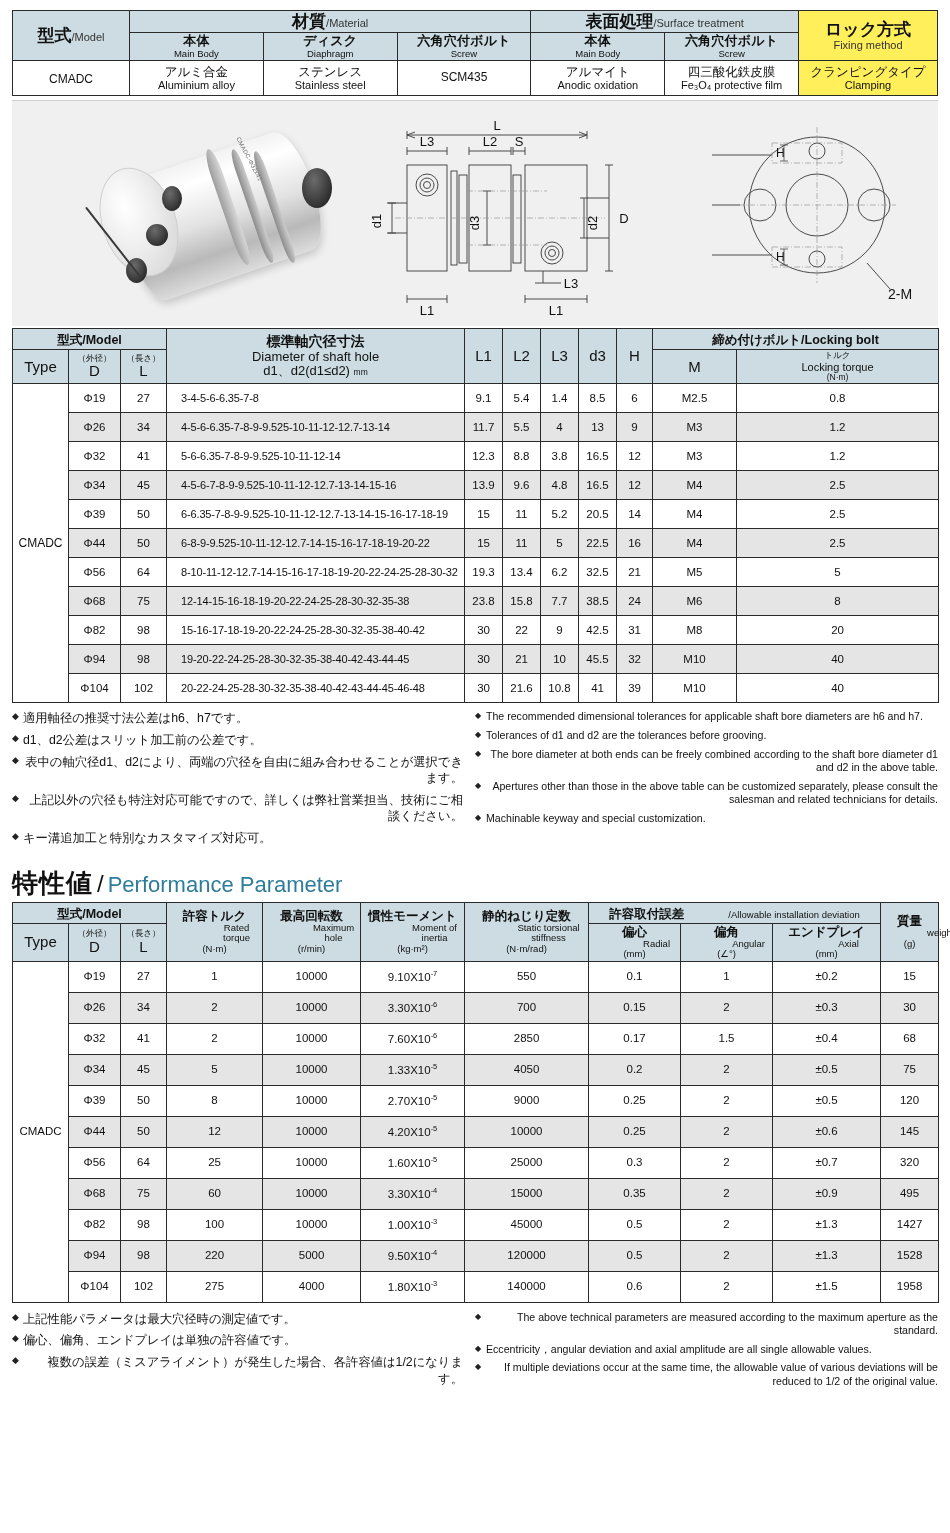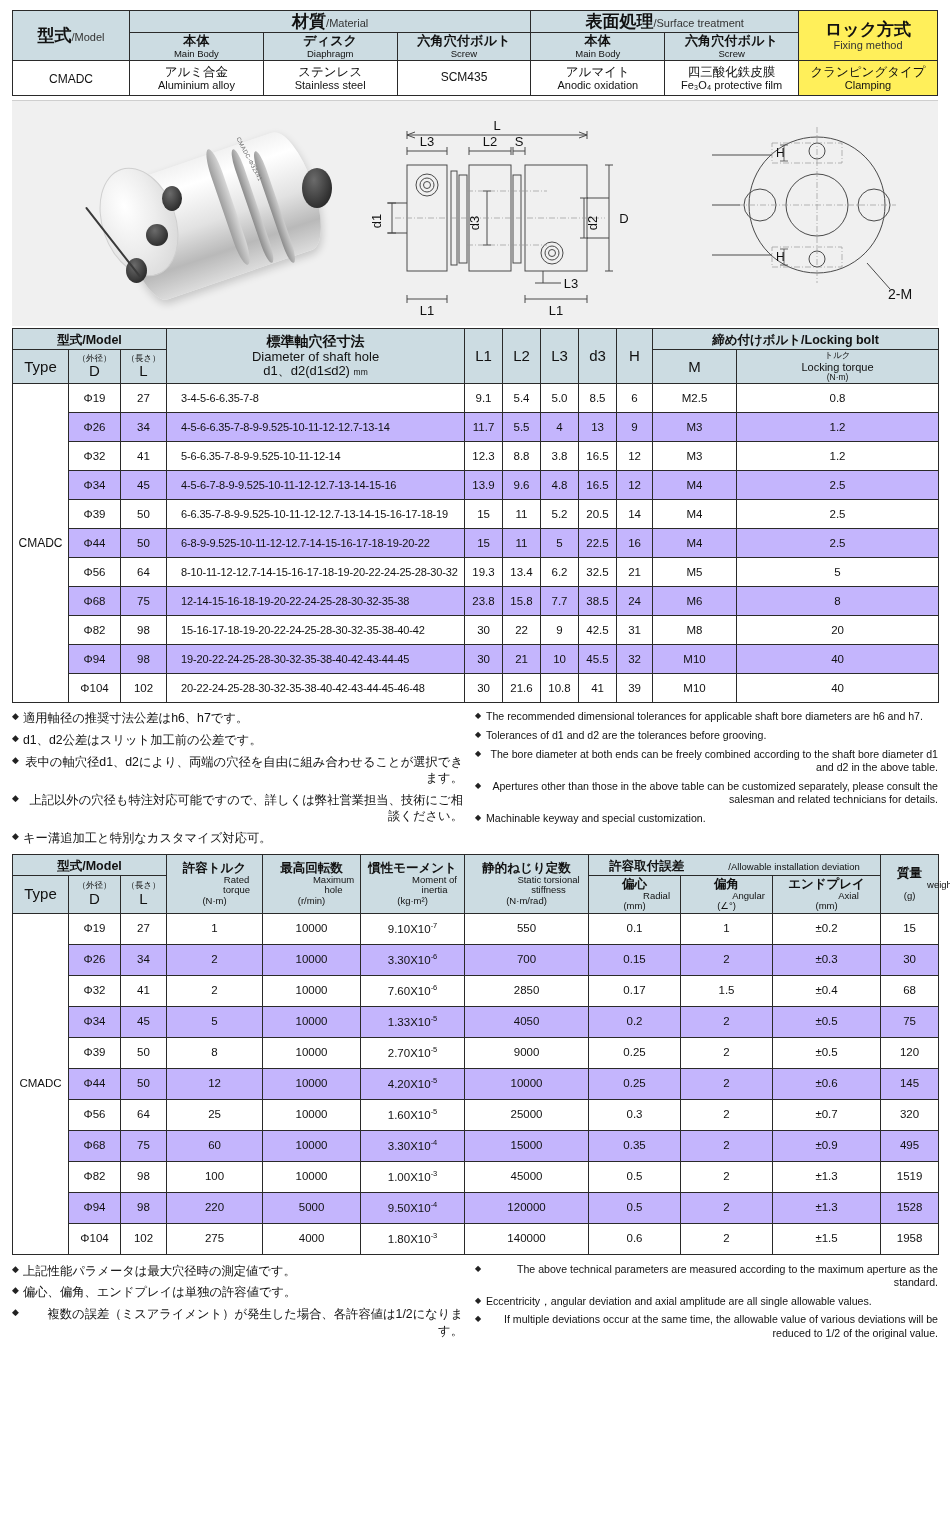--- a/index.html
+++ b/index.html
@@ -22,21 +22,21 @@
     text-align:center;
     vertical-align:middle;
     padding:1px 2px;
     line-height:1.12;
   }
   .jp{font-size:13px;font-weight:bold;letter-spacing:.2px;}
   .en{font-size:9.5px;font-weight:normal;}
   .hdr{background:#ccdce2;}
   .yellowhdr{background:#ffef5a;}
   .yellowcell{background:#ffef5a;}
-  .alt{background:#c4b5fd;}
+  .alt{background:#e5e5e5;}
 
   
   .mat-table{margin-top:10px;}
   .mat-table .big{font-size:17px;font-weight:bold;}
   .mat-table .bigen{font-size:11px;font-weight:normal;color:#333;}
   .mat-table td.body-cell{height:32px;}
   .mat-table .v-jp{font-size:12.5px;}
   .mat-table .v-en{font-size:11px;}
   .mat-table .modelname{font-size:12px;}
 
@@ -344,21 +344,21 @@
     </tr>
     </tbody>
       <tbody id="dim-body">
         <tr>
           <td rowspan="11" class="typecell" style="background: rgb(255, 255, 255);">CMADC</td>
           <td class="dcell">Φ19</td>
           <td>27</td>
           <td class="bore">3-4-5-6-6.35-7-8</td>
           <td>9.1</td>
           <td>5.4</td>
-          <td>5.0</td>
+          <td>1.4</td>
           <td>8.5</td>
           <td>6</td>
           <td>M2.5</td>
           <td>0.8</td>
         </tr>
         <tr class="alt">
           <td class="dcell">Φ26</td>
           <td>34</td>
           <td class="bore">4-5-6-6.35-7-8-9-9.525-10-11-12-12.7-13-14</td>
           <td>11.7</td>
@@ -520,20 +520,23 @@
           <span class="bullet">◆</span>
           <span class="txt">Apertures other than those in the above table can be customized separately, please consult the salesman and related technicians for details.</span>
         </div>
         <div class="note">
           <span class="bullet">◆</span>
           <span class="txt">Machinable keyway and special customization.</span>
         </div>
       </div>
   </div>
 
+  <div class="sec">
+    <span class="jptitle">特性値</span><span class="slash">/</span><span class="entitle">Performance Parameter</span>
+  </div>
 
   <table class="perf-table">
     <colgroup>
       <col style="width:56px">
         <col style="width:52px">
         <col style="width:46px">
       <col style="width:96px">
         <col style="width:98px">
         <col style="width:104px">
         <col style="width:124px">
@@ -704,21 +707,21 @@
         <tr>
           <td>Φ82</td>
           <td>98</td>
           <td>100</td>
           <td>10000</td>
           <td>1.00X10<sup>-3</sup></td>
           <td>45000</td>
           <td>0.5</td>
           <td>2</td>
           <td>±1.3</td>
-          <td>1519</td>
+          <td>1427</td>
         </tr>
         <tr class="alt">
           <td>Φ94</td>
           <td>98</td>
           <td>220</td>
           <td>5000</td>
           <td>9.50X10<sup>-4</sup></td>
           <td>120000</td>
           <td>0.5</td>
           <td>2</td>

